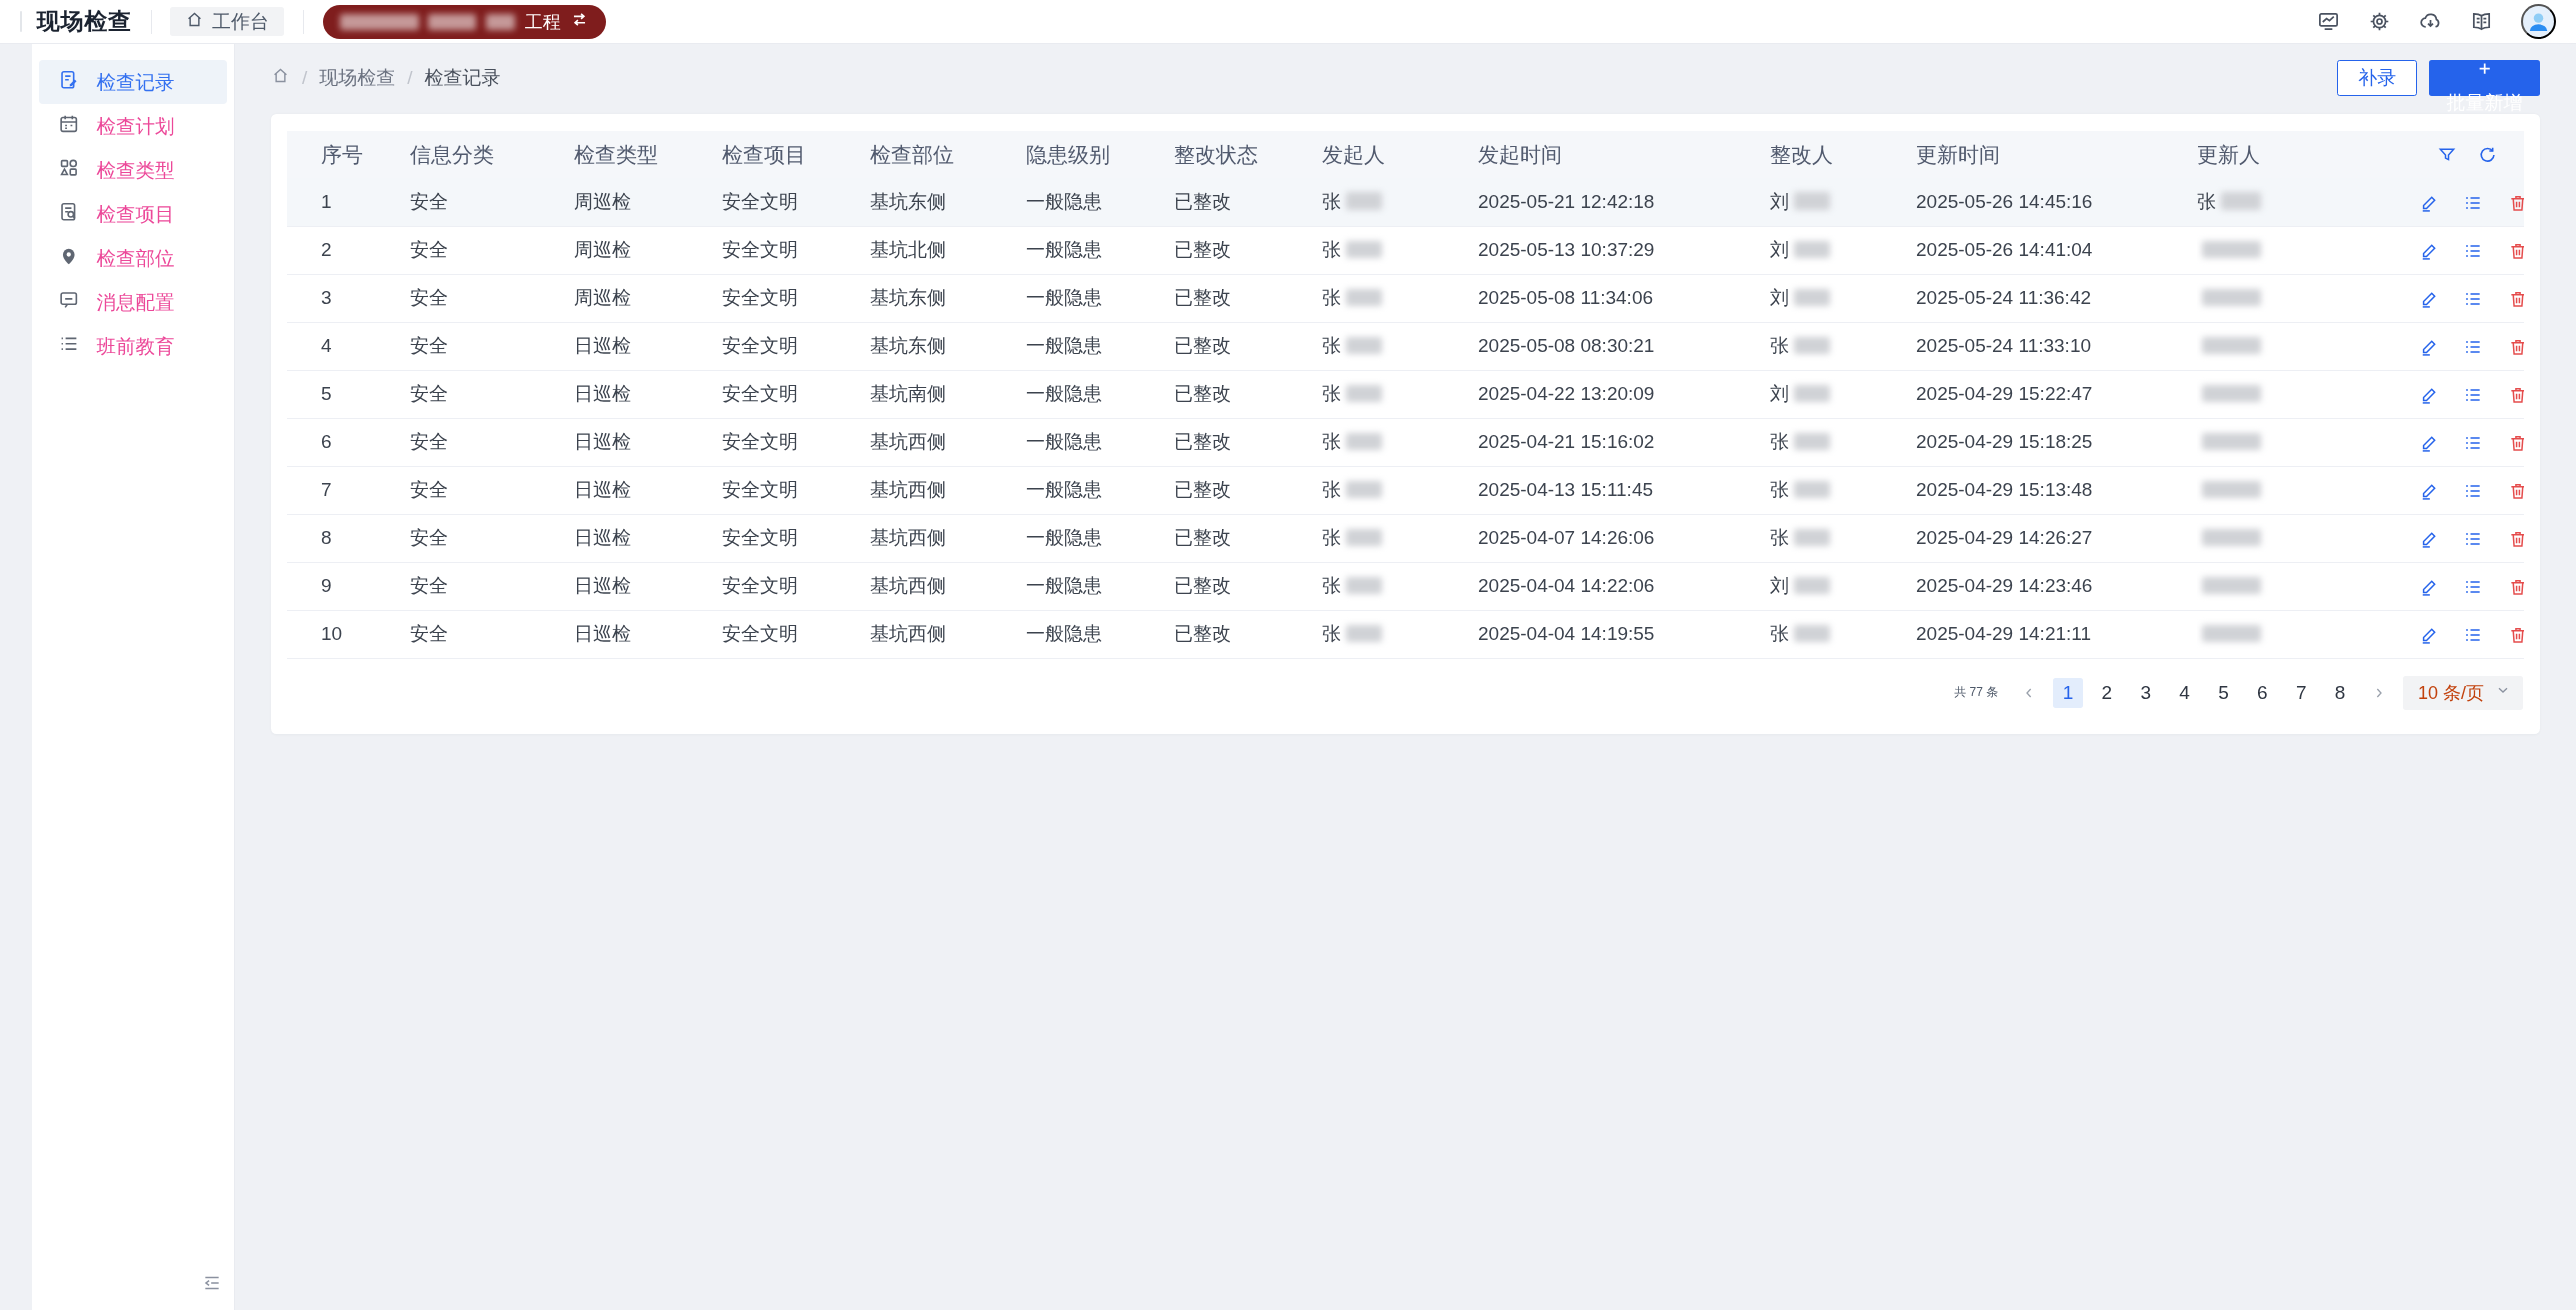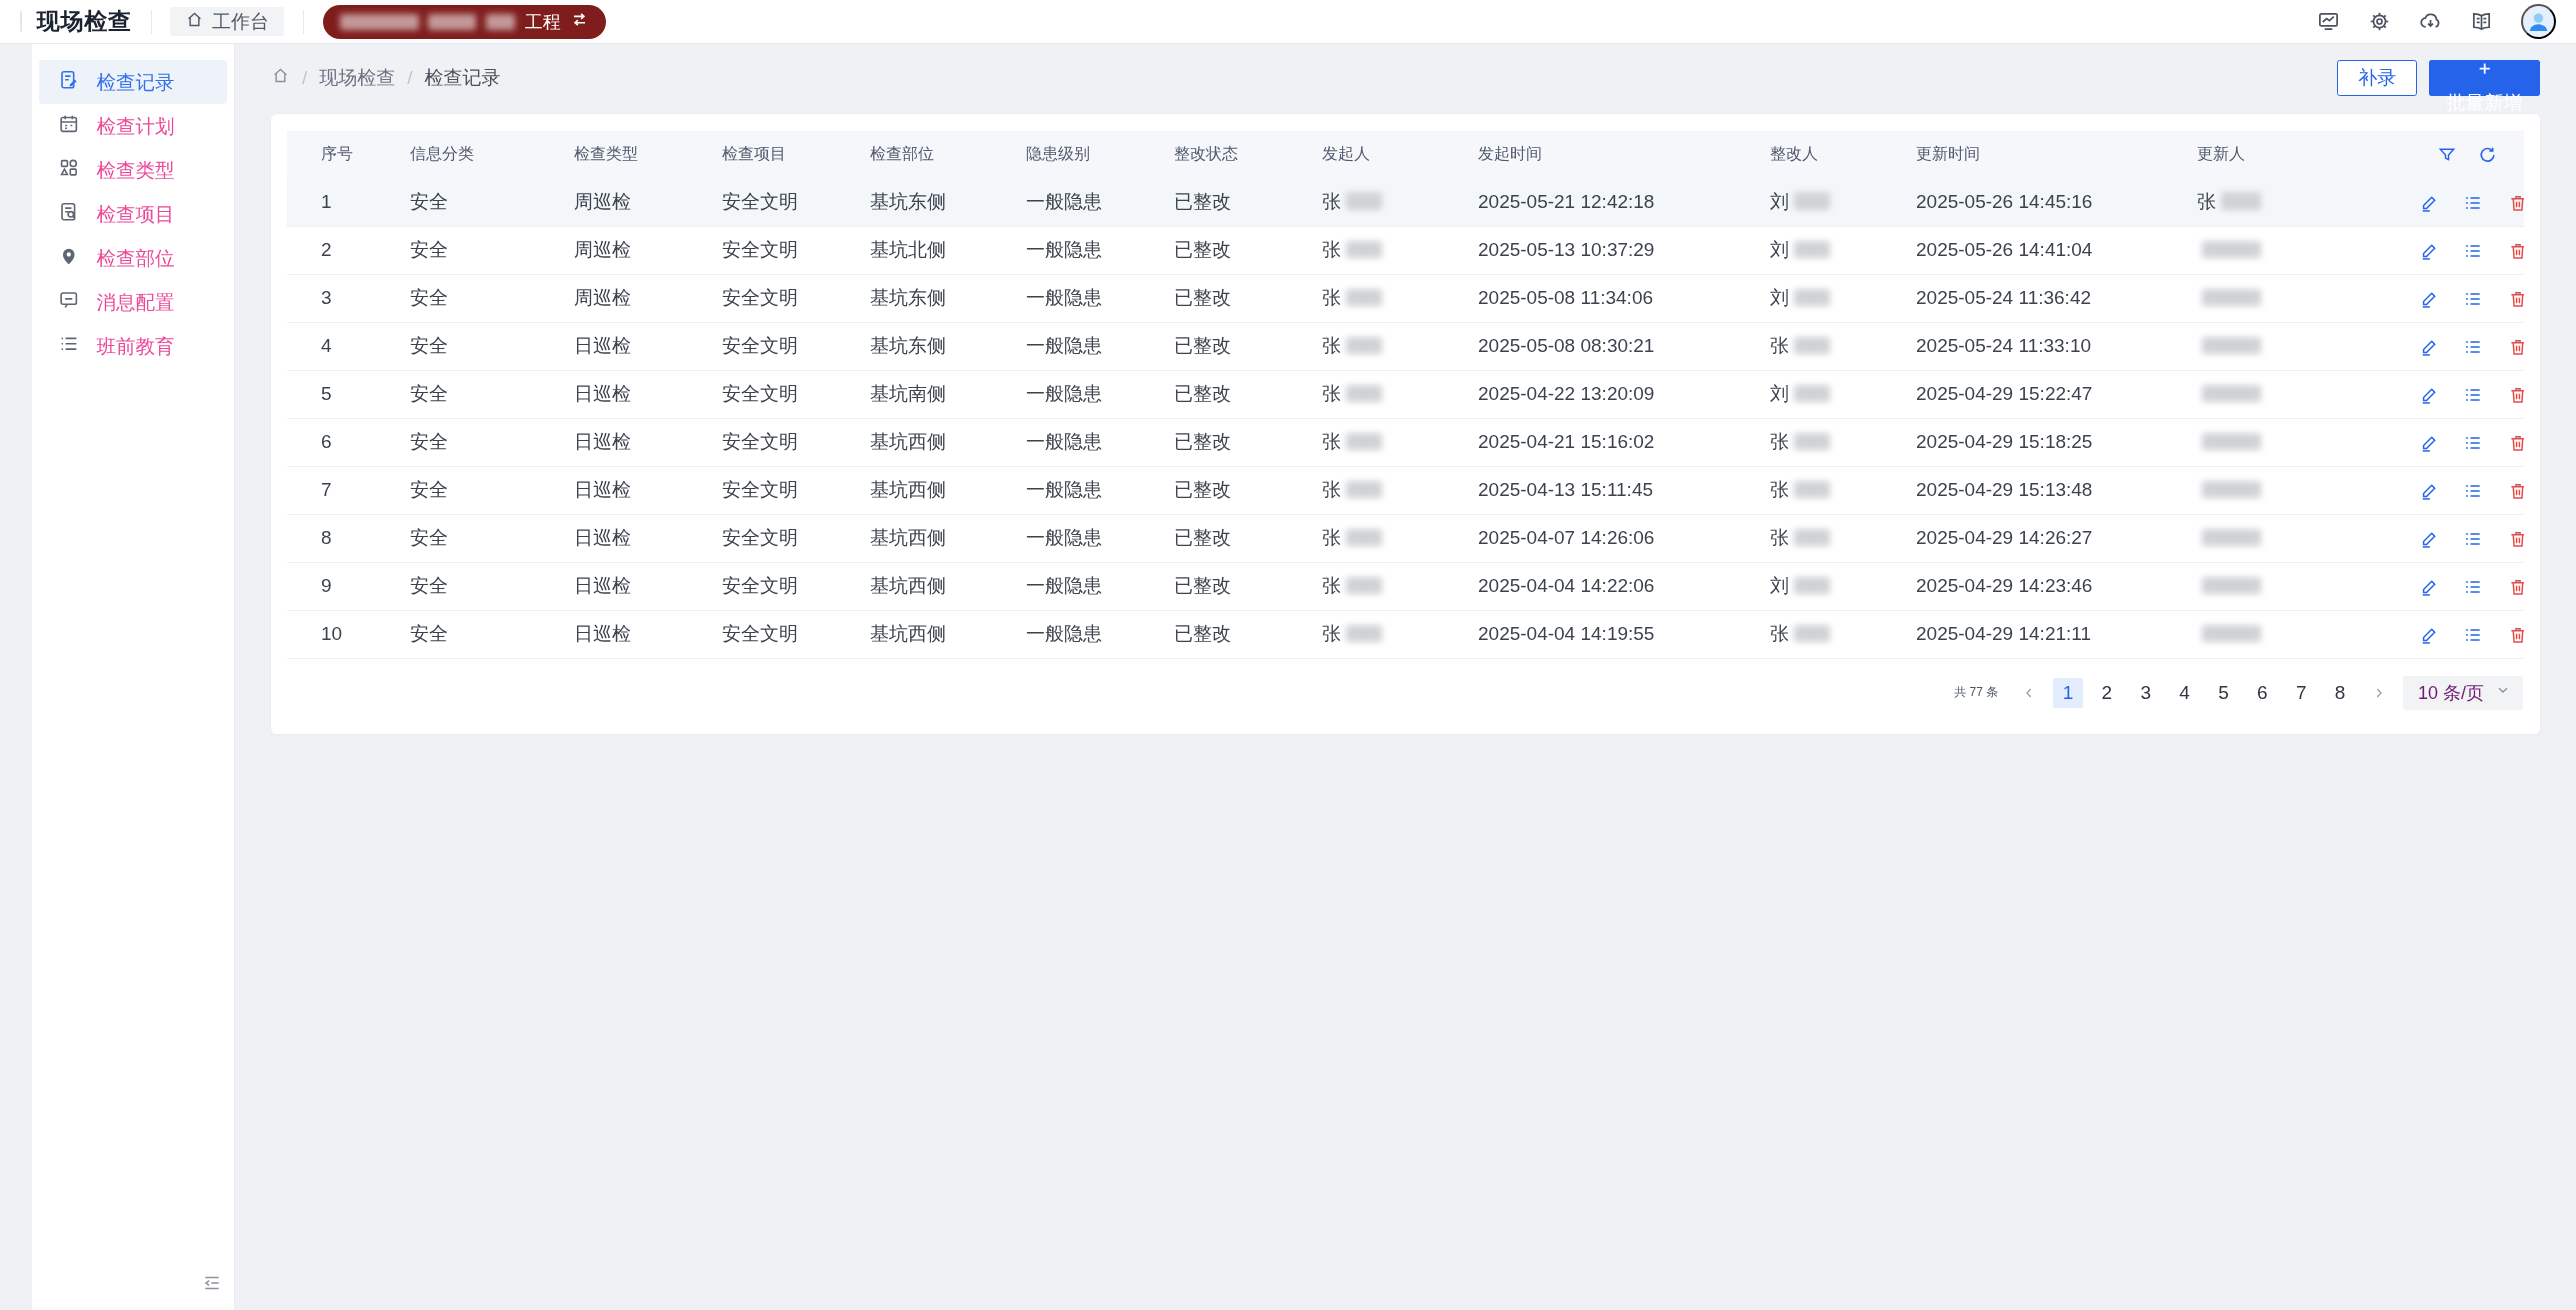--- a/index.html
+++ b/index.html
@@ -50,21 +50,21 @@
   .btn-outline { height:36px; padding:0 20px; background:#fff; border:0.7px solid #2563eb;
     border-radius:2.7px; color:#2563eb; font-size:19px; cursor:pointer; }
   .btn-primary { height:36px; padding:0 17.4px; background:#2563eb; border:none; border-radius:2.7px;
     color:#fff; font-size:19px; cursor:pointer; display:flex; align-items:center; gap:8px;flex-direction:column; }
   .btn-primary svg { width:17.4px; height:17.4px; }
 
   
   .card { margin:2.7px 36px 0 36px; background:#fff; border-radius:5.4px;
     padding:17.4px 16px 24px 16px; box-shadow:0 0.7px 2.7px rgba(31,41,55,.04); }
   table { width:100%; border-collapse:collapse; table-layout:fixed; }
-  thead th { height:47px; background:#f5f7fa; font-size:16px; font-weight:500; color:#515a6e;
+  thead th { height:47px; background:#f5f7fa; font-size:21px; font-weight:500; color:#515a6e;
     text-align:left; white-space:nowrap; }
   tbody td { height:48px; font-size:19px; color:#3c434e; border-bottom:0.7px solid #edeff4;
     white-space:nowrap; overflow:hidden; }
   th.c-no, td.c-no { padding-left:34px; }
   tr.hl td { background:#f4f7fa; }
   .ops, th.ops-h { text-align:center; }
   .ops-h .h-icons { display:flex; justify-content:center; align-items:center; gap:20px; }
   .ops { white-space:nowrap; }
   .ic-btn { background:none; border:none; cursor:pointer; color:#2563eb; padding:0; margin:0 9.4px; vertical-align:middle; }
   .ic-btn svg { width:20px; height:20px; display:block; }
@@ -78,21 +78,21 @@
 
   
   .pager { display:flex; align-items:center; justify-content:flex-end; gap:9.4px; margin-top:17.4px; padding-right:1.3px; }
   .total { font-size:12px; color:#4e5969; margin-right:6.7px; }
   .pg-arrow { width:29.5px; height:29.5px; background:none; border:none; color:#9aa1ac; cursor:pointer; }
   .pg-arrow svg { width:16px; height:16px; margin:0 auto; display:block; }
   .pg-num { min-width:29.5px; height:29.5px; background:none; border:none; border-radius:2.7px;
     font-size:19px; color:#2f3642; cursor:pointer; }
   .pg-num.active { background:#e3edfc; color:#2563eb; }
   .size-select { display:flex; align-items:center; gap:10.7px; height:34px; padding:0 12px 0 14.8px;
-    background:#f2f3f5; border-radius:2.7px; font-size:18px; color:#701a75; cursor:pointer; }
+    background:#f2f3f5; border-radius:2.7px; font-size:18px; color:#c2410c; cursor:pointer; }
   .size-select svg { width:16px; height:16px; color:#8a919f; }
 </style>
 </head>
 <body>
 
 <header class="topbar">
   <span class="t-rule"></span>
   <span class="app-title">现场检查</span>
   <span class="t-div"></span>
   <button class="wb-btn">

